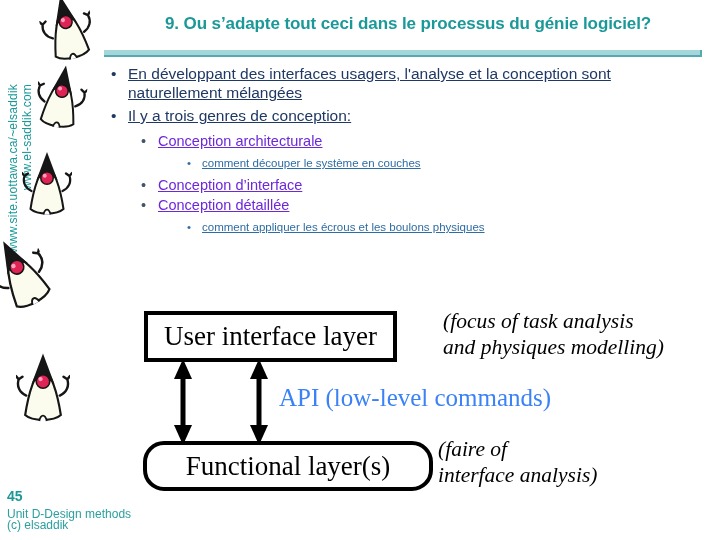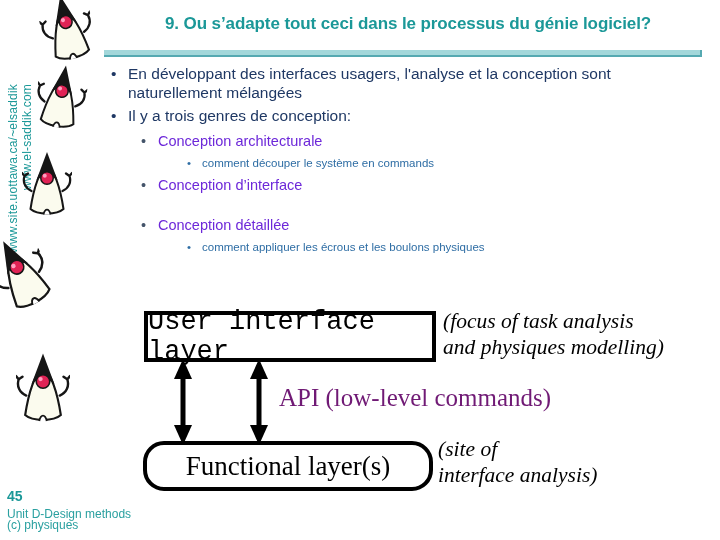--- a/index.html
+++ b/index.html
@@ -30,52 +30,52 @@
 
   .duke { position:absolute; }
   .d1 { left:30px; top:-6px;  width:74px; height:68px; transform:rotate(-12deg); }
   .d2 { left:36px; top:60px;  width:50px; height:74px; transform:rotate(9deg); }
   .d3 { left:22px; top:150px; width:50px; height:68px; }
   .d4 { left:-8px; top:232px; width:56px; height:82px; transform:rotate(-28deg); }
   .d5 { left:16px; top:352px; width:54px; height:72px; }
 
   
   .content { position:absolute; left:105px; top:62px; width:600px; }
-  .b { position:relative; }
+  .b { position:relative;text-decoration:underline; }
   .b::before { content:"\2022"; position:absolute; }
   .lv1 { margin-top:2px; padding-left:23px; width:585px;
          font-size:15.5px; line-height:19px; color:#1f3864; }
   .lv1::before { left:6px; color:#1f3864; }
   .b2  { margin-top:4px; }
   .lv2 { margin-top:8px; padding-left:53px;
          font-size:14.5px; line-height:16px; color:#6d28d9; }
   .lv2::before { left:36px; color:#44546a; }
   .lv2b { margin-top:7px; }
-  .lv2c { margin-top:24px; }
+  .lv2c { margin-top:4px; }
   .lv3 { margin-top:8px; padding-left:97px;
          font-size:11.5px; line-height:13px; color:#2e6da4; }
   .lv3::before { left:82px; color:#2e6da4; }
 
   
   .dg-box {
     position:absolute; border:4px solid #000; background:#fff;
     display:flex; align-items:center; justify-content:center;
     font-family:"Liberation Serif", serif; font-size:27px; color:#000;
   }
-  .box1 { left:144px; top:311px; width:292px; height:51px;font-family:Liberation Mono, monospace; }
+  .box1 { left:144px; top:311px; width:253px; height:51px; }
   .box2 { left:143px; top:441px; width:290px; height:50px;border-radius:21px; }
   .ann {
     position:absolute; font-family:"Liberation Serif", serif; font-style:italic;
     font-size:21.5px; line-height:25.5px; color:#000; white-space:nowrap;
   }
   .ann1 { left:443px; top:309px; }
   .ann2 { left:438px; top:437px; }
   .api-label {
     position:absolute; left:279px; top:384px;
-    font-family:"Liberation Serif", serif; font-size:25px; color:#701a75; white-space:nowrap;
+    font-family:"Liberation Serif", serif; font-size:25px; color:#3b82f6; white-space:nowrap;
   }
   .arrows { position:absolute; left:166px; top:359px; }
 
   
   .page-num { position:absolute; left:7px; top:488px;
               font-size:14px; font-weight:bold; color:#1b9898; }
   .footer-line { position:absolute; left:7px; font-size:12px; color:#2aa0a0; }
   .f1 { top:507px; }
   .f2 { top:518px; }
 </style>
@@ -117,21 +117,21 @@
       <use href="#duke"></use>
     </svg>
   <svg class="duke d5" viewBox="0 0 100 132">
       <use href="#duke"></use>
     </svg>
 
   <div class="content">
     <div class="b lv1">En développant des interfaces usagers, l'analyse et la conception sont naturellement mélangées</div>
     <div class="b lv1 b2">Il y a trois genres de conception:</div>
     <div class="b lv2">Conception architecturale</div>
-    <div class="b lv3">comment découper le système en commands</div>
+    <div class="b lv3">comment découper le système en couches</div>
     <div class="b lv2 lv2b">Conception d’interface</div>
     <div class="b lv2 lv2c">Conception détaillée</div>
     <div class="b lv3">comment appliquer les écrous et les boulons physiques</div>
   </div>
 
   <div class="dg-box box1">User interface layer</div>
 
   <div class="ann ann1">
     <div>(focus of task analysis</div>
     <div>and physiques modelling)</div>
@@ -144,21 +144,21 @@
     <line x1="93" y1="10" x2="93" y2="76" stroke="#000" stroke-width="5"></line>
     <polygon points="93,0 84,20 102,20" fill="#000"></polygon>
     <polygon points="93,86 84,66 102,66" fill="#000"></polygon>
   </svg>
 
   <div class="api-label">API (low-level commands)</div>
 
   <div class="dg-box box2">Functional layer(s)</div>
 
   <div class="ann ann2">
-    <div>(site of</div>
+    <div>(faire of</div>
     <div>interface analysis)</div>
   </div>
 
   <div class="page-num">45</div>
   <div class="footer-line f1">Unit D-Design methods</div>
-  <div class="footer-line f2">(c) physiques</div>
+  <div class="footer-line f2">(c) elsaddik</div>
 
 </div>
 
 </body></html>

